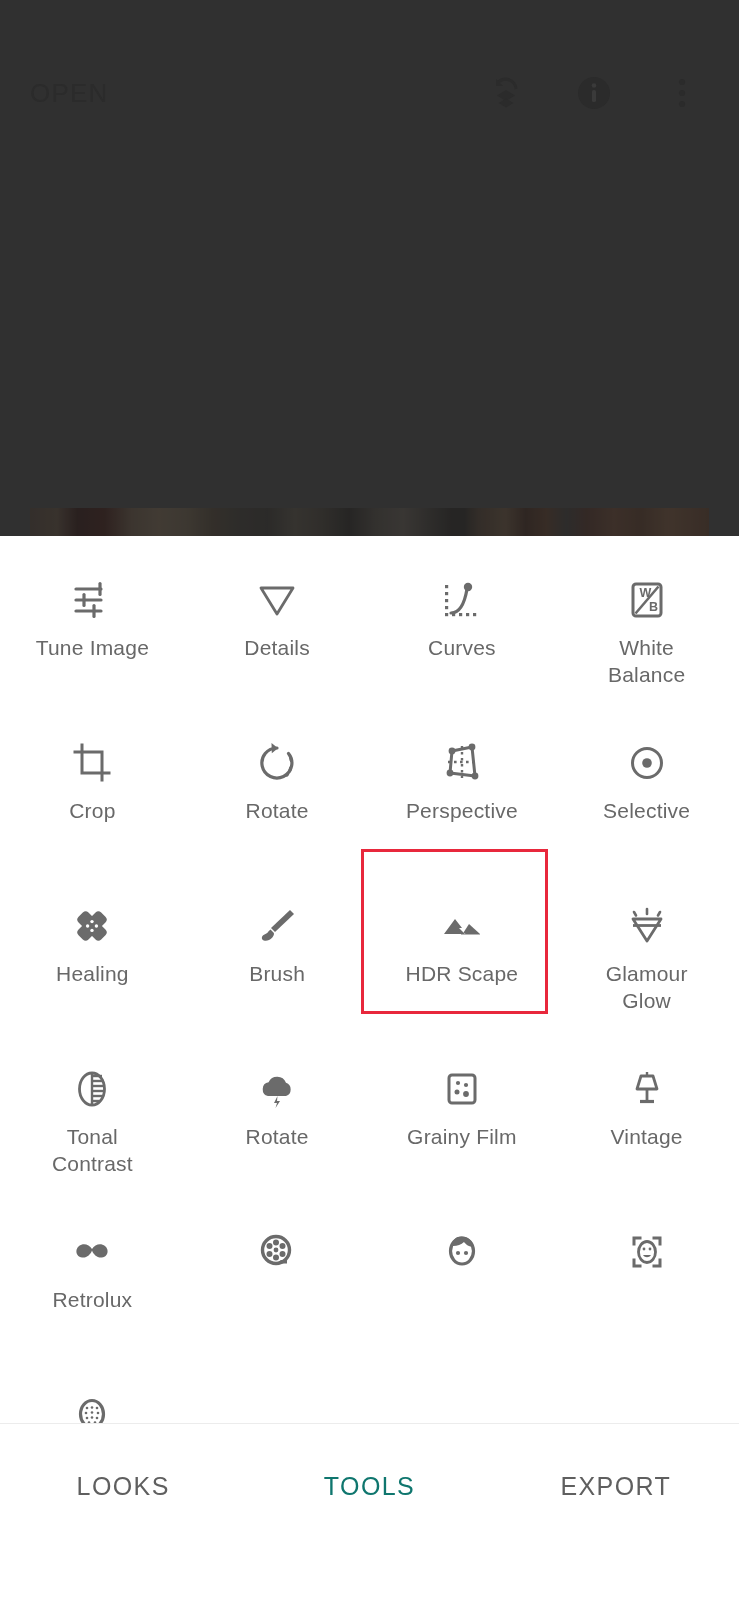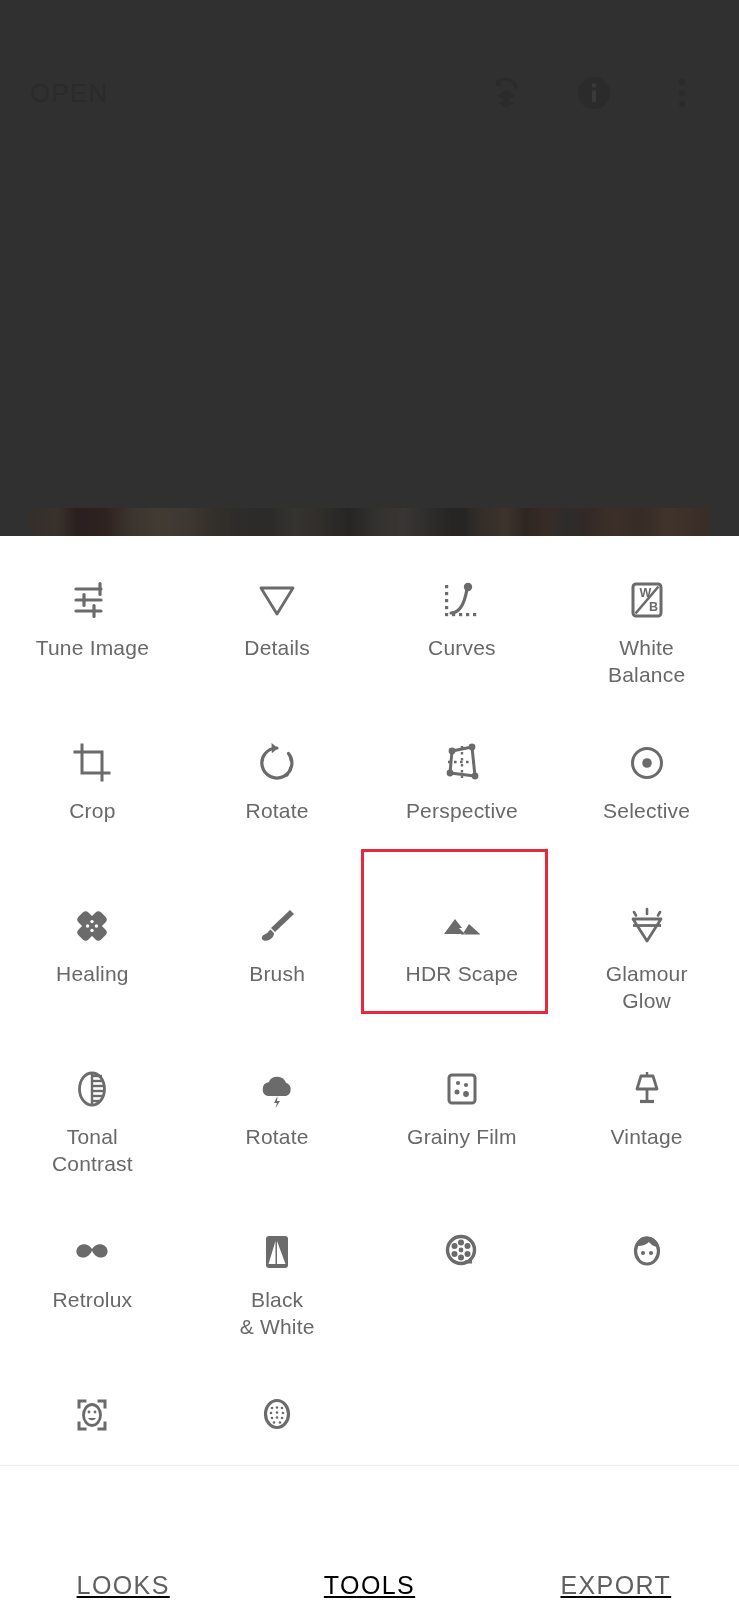--- a/index.html
+++ b/index.html
@@ -86,34 +86,33 @@
     position:absolute;
     left:361px; top:849px;
     width:187px; height:165px;
     border:3px solid #e8283c;
     z-index:9;
     pointer-events:none;
   }
 
   
   .tabbar{
-    position:absolute; left:0; bottom:0; width:739px; height:135px;
+    position:absolute; left:0; bottom:0; width:739px; height:177px;
     background:#ffffff;
     border-top:1px solid #ececec;
-    display:flex; align-items:flex-end;
+    display:flex; align-items:flex-start;
     z-index:8;
-    text-decoration:underline;
   }
   .tab{
     flex:1; text-align:center;
     padding-top:48px;
     font-size:25px; letter-spacing:1.4px;
     color:#5f5f5f;
   }
-  .tab.active{ color:#000000; }
+  .tab.active{ color:#0f766e; }
 </style>
 </head>
 <body>
 
 <div class="editor-area">
   <div class="photo-strip"></div>
   <div class="photo-dim"></div>
 </div>
 
 <div class="topbar">
@@ -376,31 +375,20 @@
     <div class="tool">
       <div class="tool-icon">
         <svg width="46" height="46" viewBox="0 0 46 46" fill="#6b6b6b">
           <path d="M23 20 C 20 15, 14 14, 10 17 C 5.5 20.5, 7 28, 13 28.5 C 18 29, 21.5 25.5, 23 21.5 C 24.5 25.5, 28 29, 33 28.5 C 39 28, 40.5 20.5, 36 17 C 32 14, 26 15, 23 20 Z"></path>
         </svg>
       </div>
       <div class="tool-label">Retrolux</div>
     </div>
 
 
-    <div class="tool">
-      <div class="tool-icon">
-        <svg width="46" height="46" viewBox="0 0 46 46">
-          <rect x="12" y="7" width="22" height="32" rx="3" fill="#6b6b6b"></rect>
-          <path d="M23 12 L31.5 35 L23 35 Z" fill="#ffffff"></path>
-          <path d="M21.5 12 L14.5 35 L21.5 35 Z" fill="#ffffff"></path>
-        </svg>
-      </div>
-      <div class="tool-label" style="white-space:pre-line">Black
-&amp; White</div>
-    </div>
 
     <div class="tool">
       <div class="tool-icon">
         <svg width="46" height="46" viewBox="0 0 46 46">
           <circle cx="22" cy="21" r="13.5" fill="none" stroke="#6b6b6b" stroke-width="3.4"></circle>
           <g fill="#6b6b6b">
             <circle cx="22" cy="13.5" r="3"></circle>
               <circle cx="22" cy="28.5" r="3"></circle>
             <circle cx="15.5" cy="17" r="3"></circle>
               <circle cx="28.5" cy="17" r="3"></circle>

